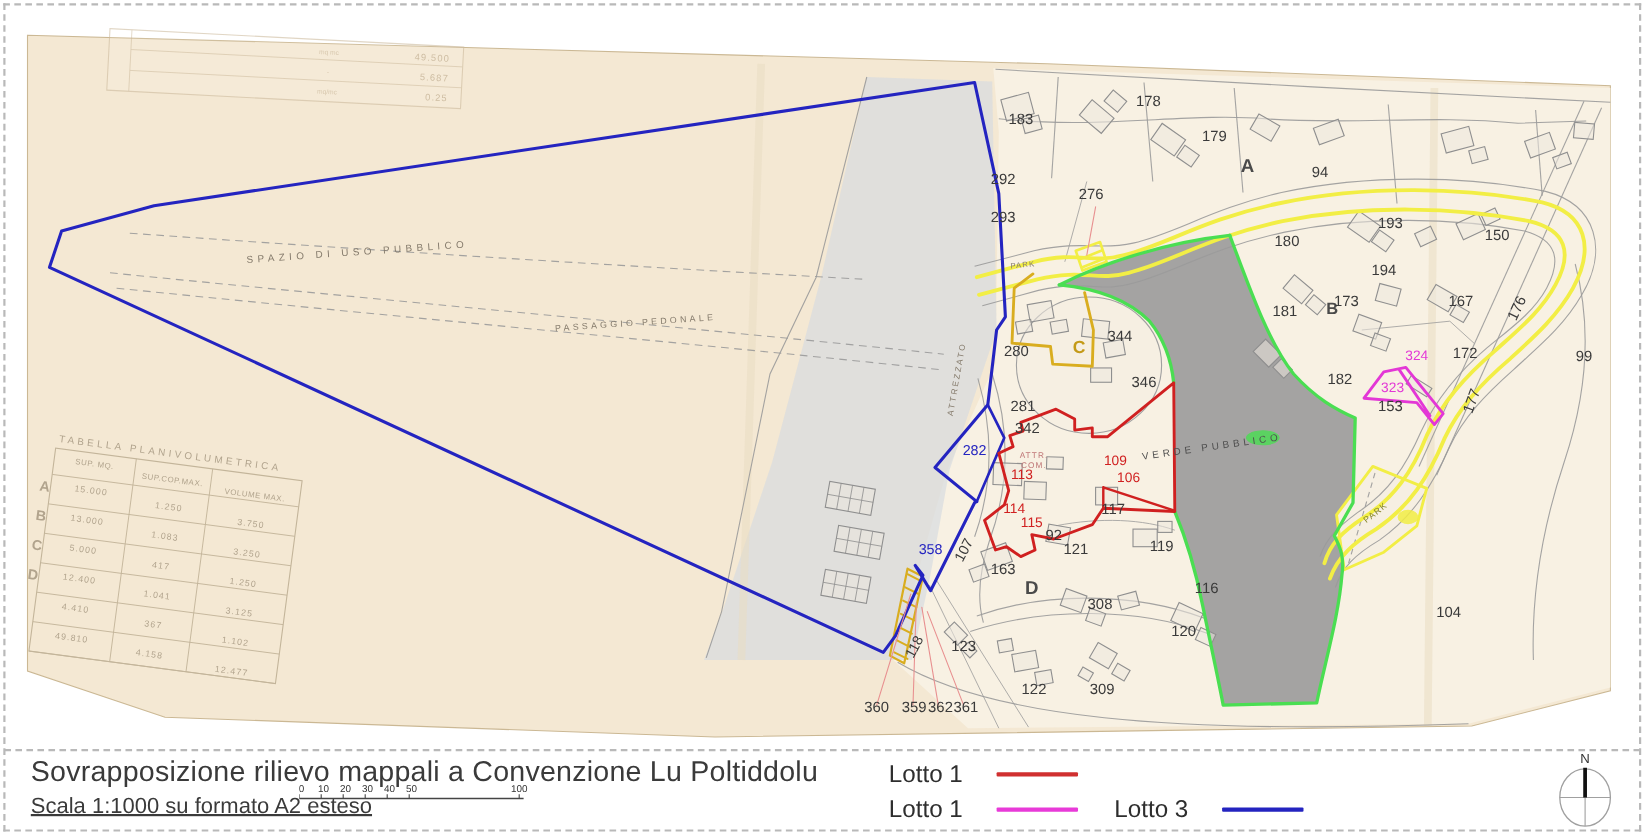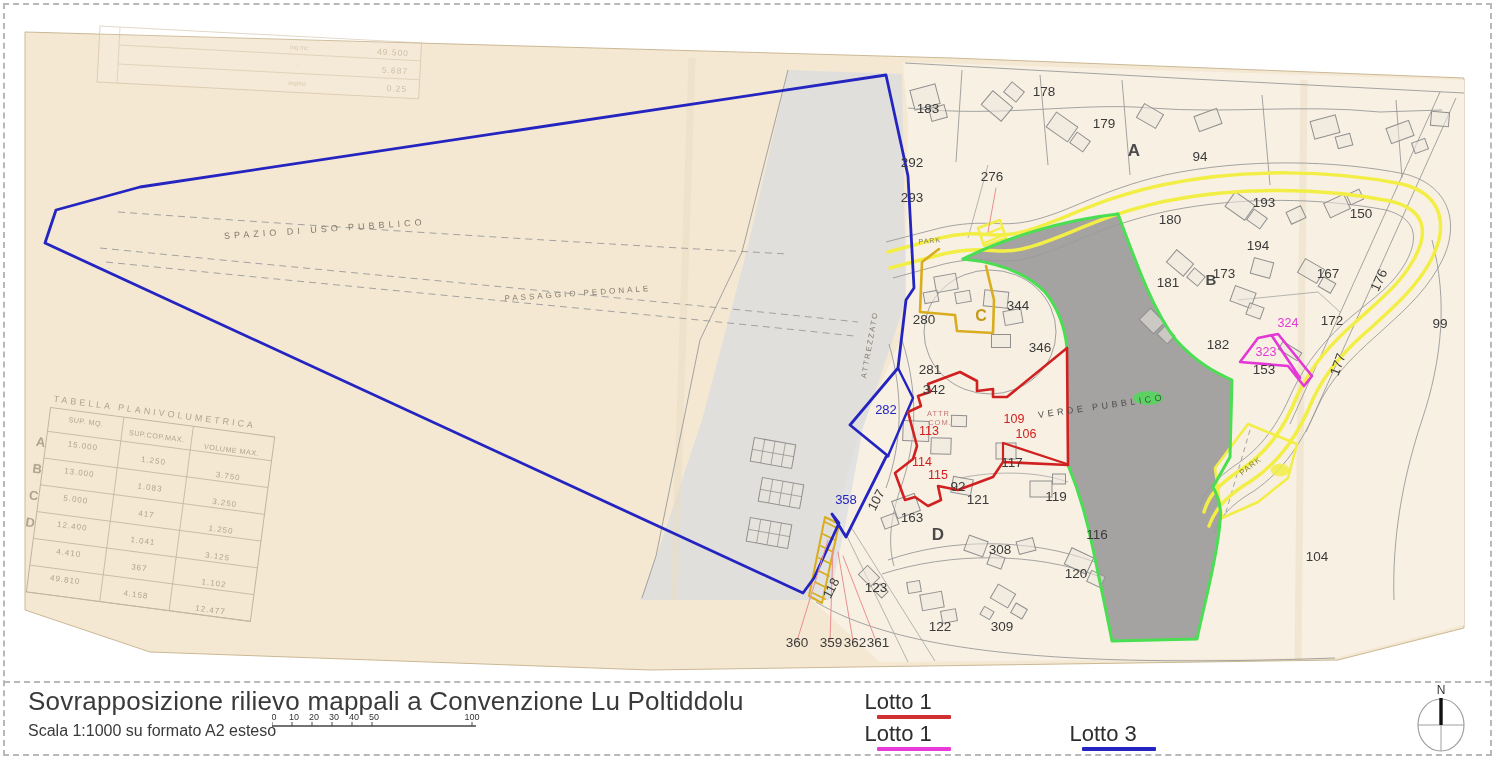--- a/index.html
+++ b/index.html
@@ -9,25 +9,25 @@
   }
   .page-border{
     position:absolute;left:3px;top:3px;right:3px;bottom:3px;
     border:2px dashed #b9b9b9;pointer-events:none;z-index:50;
   }
   .map-wrap{position:absolute;left:0;top:0;width:1495px;height:682px;}
   .map-wrap svg{display:block;}
   .band-sep{position:absolute;left:4px;right:4px;top:681px;border-top:2px dashed #b9b9b9;z-index:40;}
   .title-block{position:absolute;left:28px;top:686px;z-index:60;}
   .map-title{font-size:26px;color:#3a3a3a;letter-spacing:.2px;white-space:nowrap;}
-  .map-subtitle{font-size:16px;color:#3a3a3a;margin-top:5px;white-space:nowrap;display:inline-block;}
+  .map-subtitle{font-size:20px;color:#3a3a3a;margin-top:5px;white-space:nowrap;display:inline-block;text-decoration:underline;}
   .scalebar{position:absolute;left:272px;top:708px;z-index:60;}
   .legend{position:absolute;left:808px;top:688px;width:600px;z-index:60;}
   .legend-row{display:flex;height:32px;align-items:center;}
-  .legend-item{display:flex;align-items:center;width:205px;flex-direction:column;}
+  .legend-item{display:flex;align-items:center;width:205px;}
   .legend-label{font-size:22px;color:#2e2e2e;width:92px;white-space:nowrap;}
   .legend-line{height:4px;width:74px;margin-left:6px;border-radius:1px;}
   .compass{position:absolute;left:1412px;top:682px;z-index:60;}
 </style>
 </head>
 <body>
 
 <div class="page-border"></div>
 
 <div class="map-wrap">

